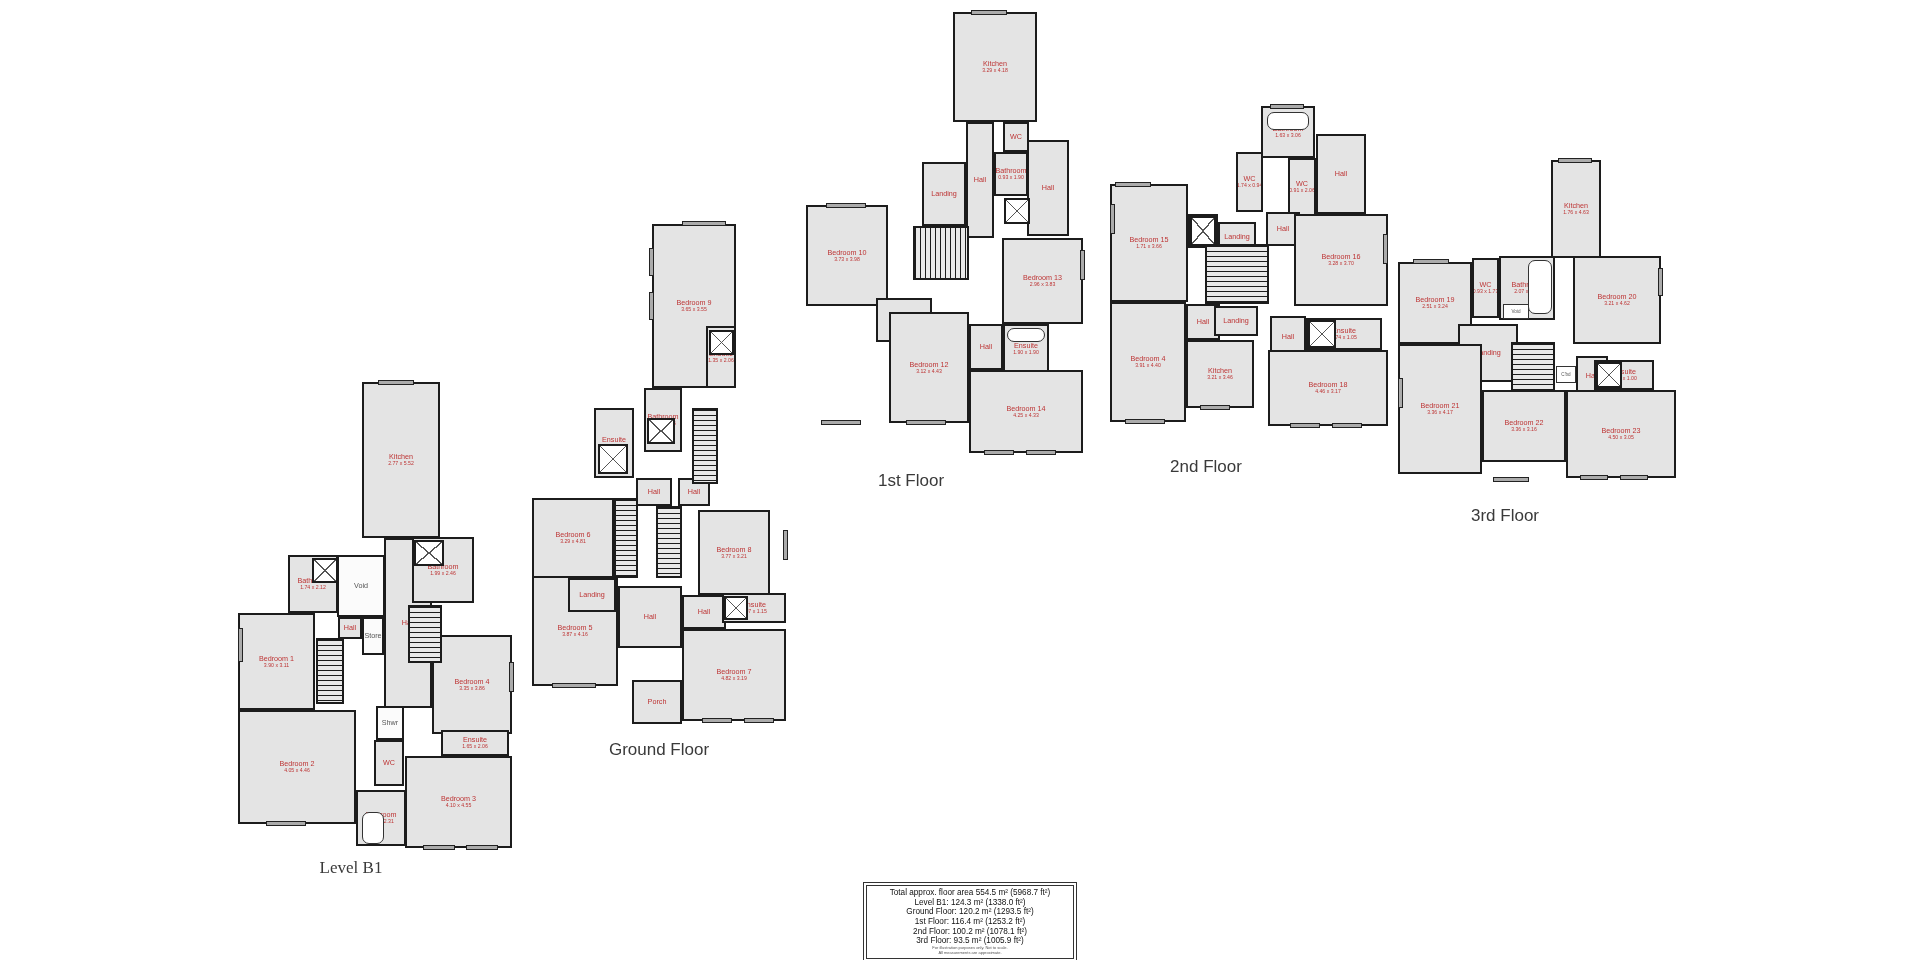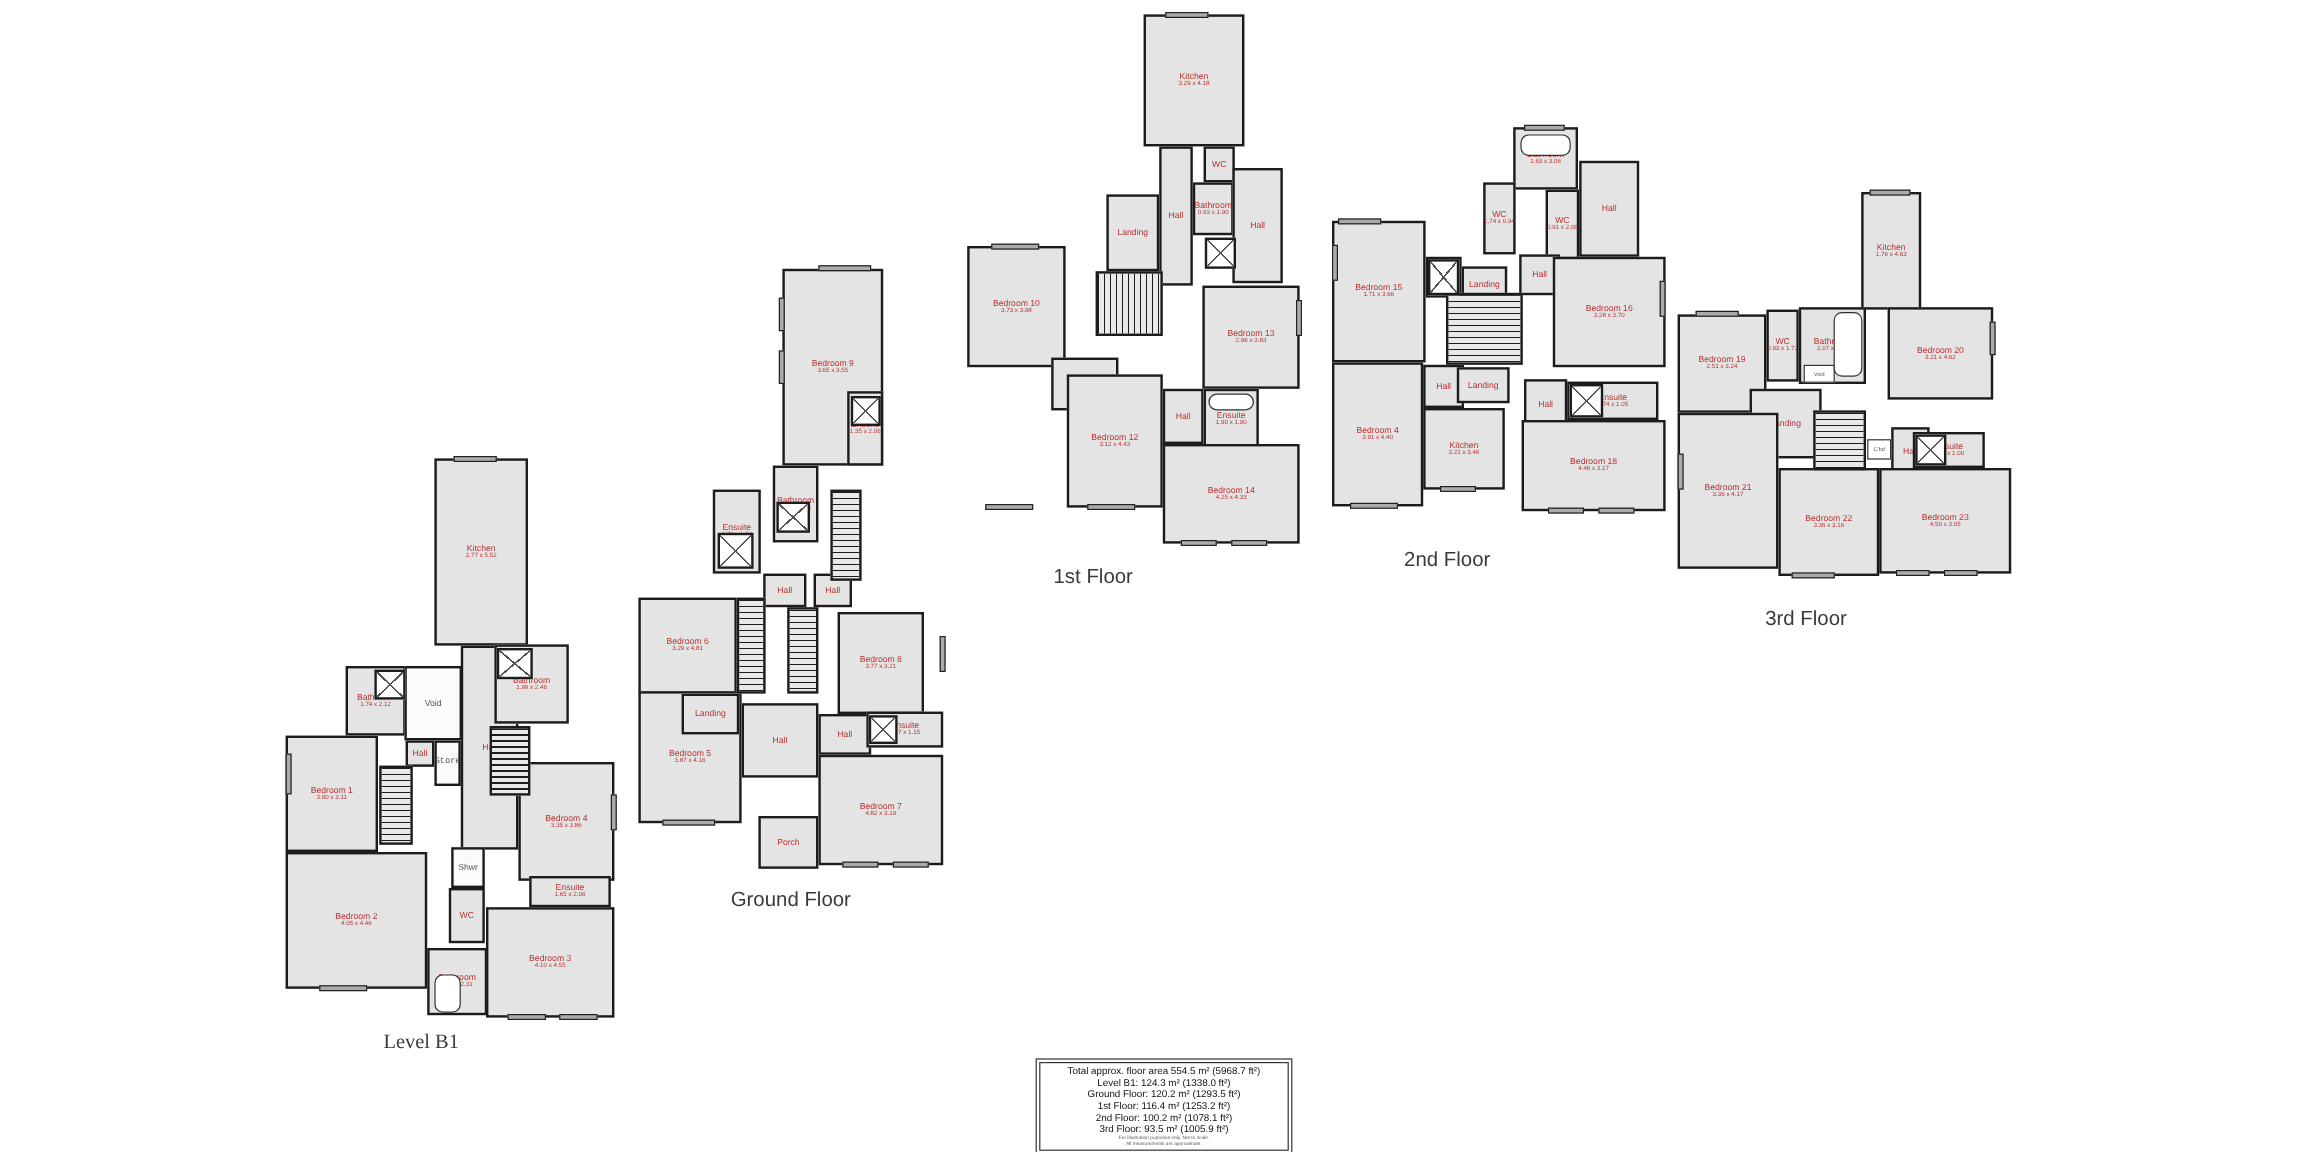--- a/index.html
+++ b/index.html
@@ -81,21 +81,21 @@
         <div class="room-label">
           <div class="room-name">Bedroom 1</div>
           <div class="room-dims">3.90 x 3.11</div>
         </div>
       </div>
       <div class="room" style="left: 100px; top: 237px; width: 24px; height: 22px;">
         <div class="room-label">
           <div class="room-name">Hall</div>
         </div>
       </div>
-      <div class="room white" style="left: 124px; top: 237px; width: 22px; height: 38px; font-family: Liberation Mono, monospace;">
+      <div class="room white" style="left: 124px; top: 237px; width: 22px; height: 38px;">
         <div class="room-label gray">
           <div class="room-name">Store</div>
         </div>
       </div>
       <div class="room" style="left: 194px; top: 255px; width: 80px; height: 99px;">
         <div class="room-label">
           <div class="room-name">Bedroom 4</div>
           <div class="room-dims">3.35 x 3.86</div>
         </div>
       </div>
@@ -455,21 +455,21 @@
           <div class="room-name">WC</div>
           <div class="room-dims">0.93 x 1.73</div>
         </div>
       </div>
       <div class="room" style="left: 101px; top: 98px; width: 56px; height: 64px;">
         <div class="room-label">
           <div class="room-name">Bathroom</div>
           <div class="room-dims">2.07 x 2.25</div>
         </div>
       </div>
-      <div class="room" style="left: 175px; top: 98px; width: 88px; height: 77px;">
+      <div class="room" style="left: 175px; top: 98px; width: 88px; height: 88px;">
         <div class="room-label">
           <div class="room-name">Bedroom 20</div>
           <div class="room-dims">3.21 x 4.62</div>
         </div>
       </div>
       <div class="room" style="left: 60px; top: 166px; width: 60px; height: 58px;">
         <div class="room-label">
           <div class="room-name">Landing</div>
         </div>
       </div>
@@ -483,21 +483,21 @@
           <div class="room-name">Ensuite</div>
           <div class="room-dims">2.20 x 1.00</div>
         </div>
       </div>
       <div class="room" style="left: 0px; top: 186px; width: 84px; height: 130px;">
         <div class="room-label">
           <div class="room-name">Bedroom 21</div>
           <div class="room-dims">3.36 x 4.17</div>
         </div>
       </div>
-      <div class="room" style="left: 84px; top: 232px; width: 84px; height: 90px;">
+      <div class="room" style="left: 84px; top: 232px; width: 84px; height: 72px;">
         <div class="room-label">
           <div class="room-name">Bedroom 22</div>
           <div class="room-dims">3.36 x 3.16</div>
         </div>
       </div>
       <div class="room" style="left: 168px; top: 232px; width: 110px; height: 88px;">
         <div class="room-label">
           <div class="room-name">Bedroom 23</div>
           <div class="room-dims">4.50 x 3.05</div>
         </div>

